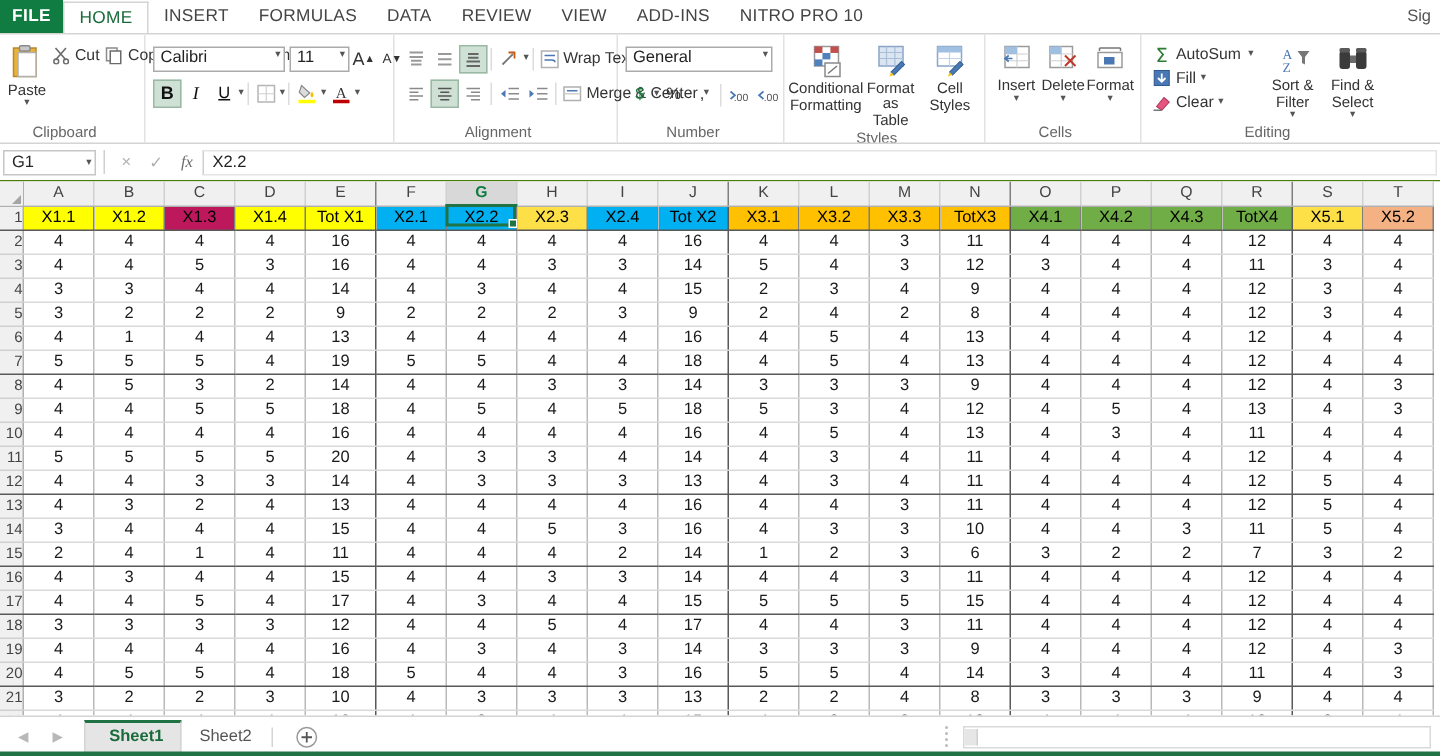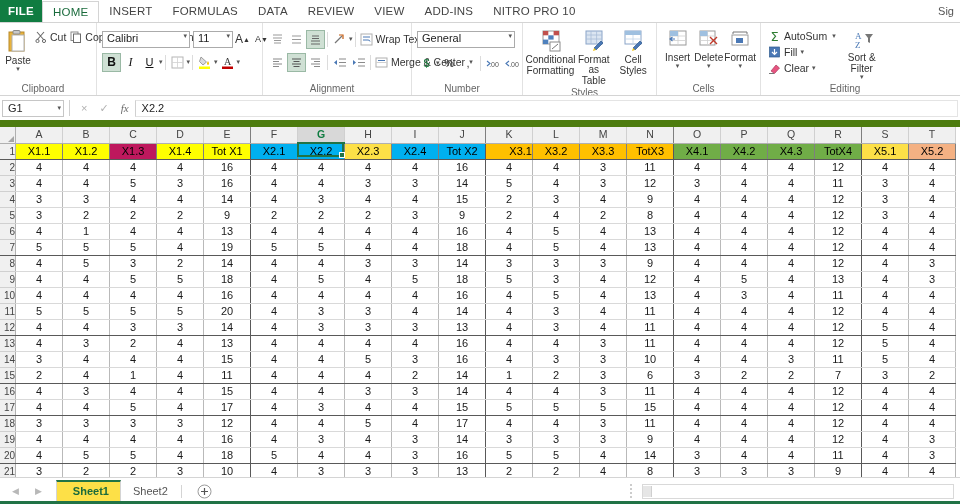--- a/index.html
+++ b/index.html
@@ -43,21 +43,21 @@
     padding:0 2px 0 4px;font-size:11px;color:#222;box-sizing:border-box;cursor:pointer;}
   .combo .cv{flex:1;overflow:hidden;white-space:nowrap;}
   .combo .cd{font-size:7px;color:#555;padding-left:3px;}
   .sqbtn{width:19px;height:19px;display:flex;align-items:center;justify-content:center;cursor:pointer;
     box-sizing:border-box;}
   .sqbtn.on{background:#cfe0d4;border:1px solid #9ab9a5;}
   .sep{width:1px;height:15px;background:#dcdcdc;margin:0 2px;}
 
   
   .fbar{height:24px;background:#fff;display:flex;align-items:center;flex:none;
-    border-bottom:7px solid #4d7c0f;}
+    border-bottom:1px solid #4d7c0f;}
   .namebox{width:62px;height:17px;margin-left:2px;border:1px solid #c6c6c6;background:#fff;
     display:flex;align-items:center;padding:0 2px 0 5px;box-sizing:border-box;font-size:11px;}
   .namebox .nv{flex:1;}
   .fb-sep{width:1px;height:16px;background:#d0d0d0;margin:0 5px;}
   .fb-icons{display:flex;align-items:center;gap:12px;color:#b0b0b0;font-size:11px;padding:0 6px;}
   .fb-input{flex:1;height:17px;border:1px solid #e4e4e4;border-left:1px solid #d0d0d0;background:#fff;
     display:flex;align-items:center;padding-left:6px;font-size:11px;color:#222;box-sizing:border-box;
     margin-right:2px;}
 
   
@@ -87,21 +87,21 @@
   .selbox{position:absolute;border:2px solid #217346;box-sizing:border-box;pointer-events:none;z-index:5;}
   .selbox:after{content:"";position:absolute;right:-3px;bottom:-3px;width:4px;height:4px;
     background:#217346;border:1px solid #fff;}
 
   
   .status{height:26px;background:#fff;border-top:1px solid #d4d4d4;display:flex;align-items:center;
     flex:none;position:relative;}
   .navarrows{display:flex;align-items:center;gap:16px;padding:0 14px 0 12px;color:#b8b8b8;font-size:9px;}
   .stab{padding:0 11px;height:19px;line-height:19px;font-size:11px;color:#555;cursor:pointer;
     border:1px solid transparent;}
-  .stab.active{color:#1a6b3c;font-weight:bold;background:#fde047;border:1px solid #d4d4d4;
+  .stab.active{color:#1a6b3c;font-weight:bold;background:#e5e5e5;border:1px solid #d4d4d4;
     border-top:2px solid #217346;border-bottom:none;height:21px;line-height:19px;padding-left:16px;}
   .stab-div{width:1px;height:13px;background:#d4d4d4;margin:0 1px;}
   .addsheet{width:20px;height:20px;margin-left:12px;display:flex;align-items:center;
     justify-content:center;cursor:pointer;}
   .hscroll-area{margin-left:auto;display:flex;align-items:center;padding-right:6px;}
   .grip{display:flex;flex-direction:column;gap:2px;margin-right:10px;}
   .grip i{display:block;width:2px;height:2px;background:#bbb;border-radius:50%;}
   .hsbar{width:310px;height:13px;border:1px solid #d9d9d9;background:#fff;display:flex;align-items:center;}
   .hsthumb{width:8px;height:11px;background:#e6e6e6;border-right:1px solid #cfcfcf;}
   .greenline{position:absolute;left:0;right:0;bottom:0;height:3px;background:#217346;}
@@ -444,20 +444,32 @@
           </div>
         </div>
         <div class="btn-big" style="width:40px">
           <svg width="26" height="22" viewBox="0 0 26 22">
             <text x="6" y="9" font-size="9" fill="#4a78b5" font-family="Liberation Serif, serif">A</text>
             <text x="6" y="18" font-size="9" fill="#4a78b5" font-family="Liberation Serif, serif">Z</text>
             <path d="M16 4 h8 l-3 4 v5 l-2 -1 v-4 Z" fill="#777"></path>
           </svg>
           <span class="lbl">Sort &amp;</span>
           <span class="lbl">Filter</span>
+          <span class="caretd">▾</span>
+        </div>
+        <div class="btn-big" style="width:40px">
+          <svg width="26" height="22" viewBox="0 0 26 22">
+            <rect x="4" y="4" width="7" height="12" rx="2" fill="#3b3b3b"></rect>
+            <rect x="15" y="4" width="7" height="12" rx="2" fill="#3b3b3b"></rect>
+            <rect x="11" y="7" width="4" height="5" fill="#6b6b6b"></rect>
+            <rect x="4" y="2" width="7" height="3" rx="1" fill="#5a5a5a"></rect>
+            <rect x="15" y="2" width="7" height="3" rx="1" fill="#5a5a5a"></rect>
+          </svg>
+          <span class="lbl">Find &amp;</span>
+          <span class="lbl">Select</span>
           <span class="caretd">▾</span>
         </div>
       </div>
       <div class="rgroup-label" style="width:168px">Editing</div>
     </div>
   </div>
 
   <div class="fbar">
     <div class="namebox">
       <span class="nv">G1</span>
@@ -530,21 +542,21 @@
             <td class="cell hdr" style="background: rgb(255, 255, 0);">X1.1</td>
             <td class="cell hdr" style="background: rgb(255, 255, 0);">X1.2</td>
             <td class="cell hdr" style="background: #be185d;">X1.3</td>
             <td class="cell hdr" style="background: rgb(255, 255, 0);">X1.4</td>
             <td class="cell hdr thickright" style="background: rgb(255, 255, 0);">Tot X1</td>
             <td class="cell hdr" style="background: rgb(0, 176, 240);">X2.1</td>
             <td class="cell hdr" style="background: rgb(0, 176, 240);">X2.2</td>
             <td class="cell hdr" style="background: #fde047;">X2.3</td>
             <td class="cell hdr" style="background: rgb(0, 176, 240);">X2.4</td>
             <td class="cell hdr thickright" style="background: rgb(0, 176, 240);">Tot X2</td>
-            <td class="cell hdr" style="background: rgb(255, 192, 0); text-align: right;">X3.1</td>
+            <td class="cell hdr" style="background: rgb(255, 192, 0);">X3.1</td>
             <td class="cell hdr" style="background: rgb(255, 192, 0);">X3.2</td>
             <td class="cell hdr" style="background: rgb(255, 192, 0);">X3.3</td>
             <td class="cell hdr thickright" style="background: rgb(255, 192, 0);">TotX3</td>
             <td class="cell hdr" style="background: rgb(112, 173, 71);">X4.1</td>
             <td class="cell hdr" style="background: rgb(112, 173, 71);">X4.2</td>
             <td class="cell hdr" style="background: rgb(112, 173, 71);">X4.3</td>
             <td class="cell hdr thickright" style="background: rgb(112, 173, 71);">TotX4</td>
             <td class="cell hdr" style="background: #fde047;">X5.1</td>
             <td class="cell hdr" style="background: rgb(244, 177, 131);">X5.2</td>
           </tr>

